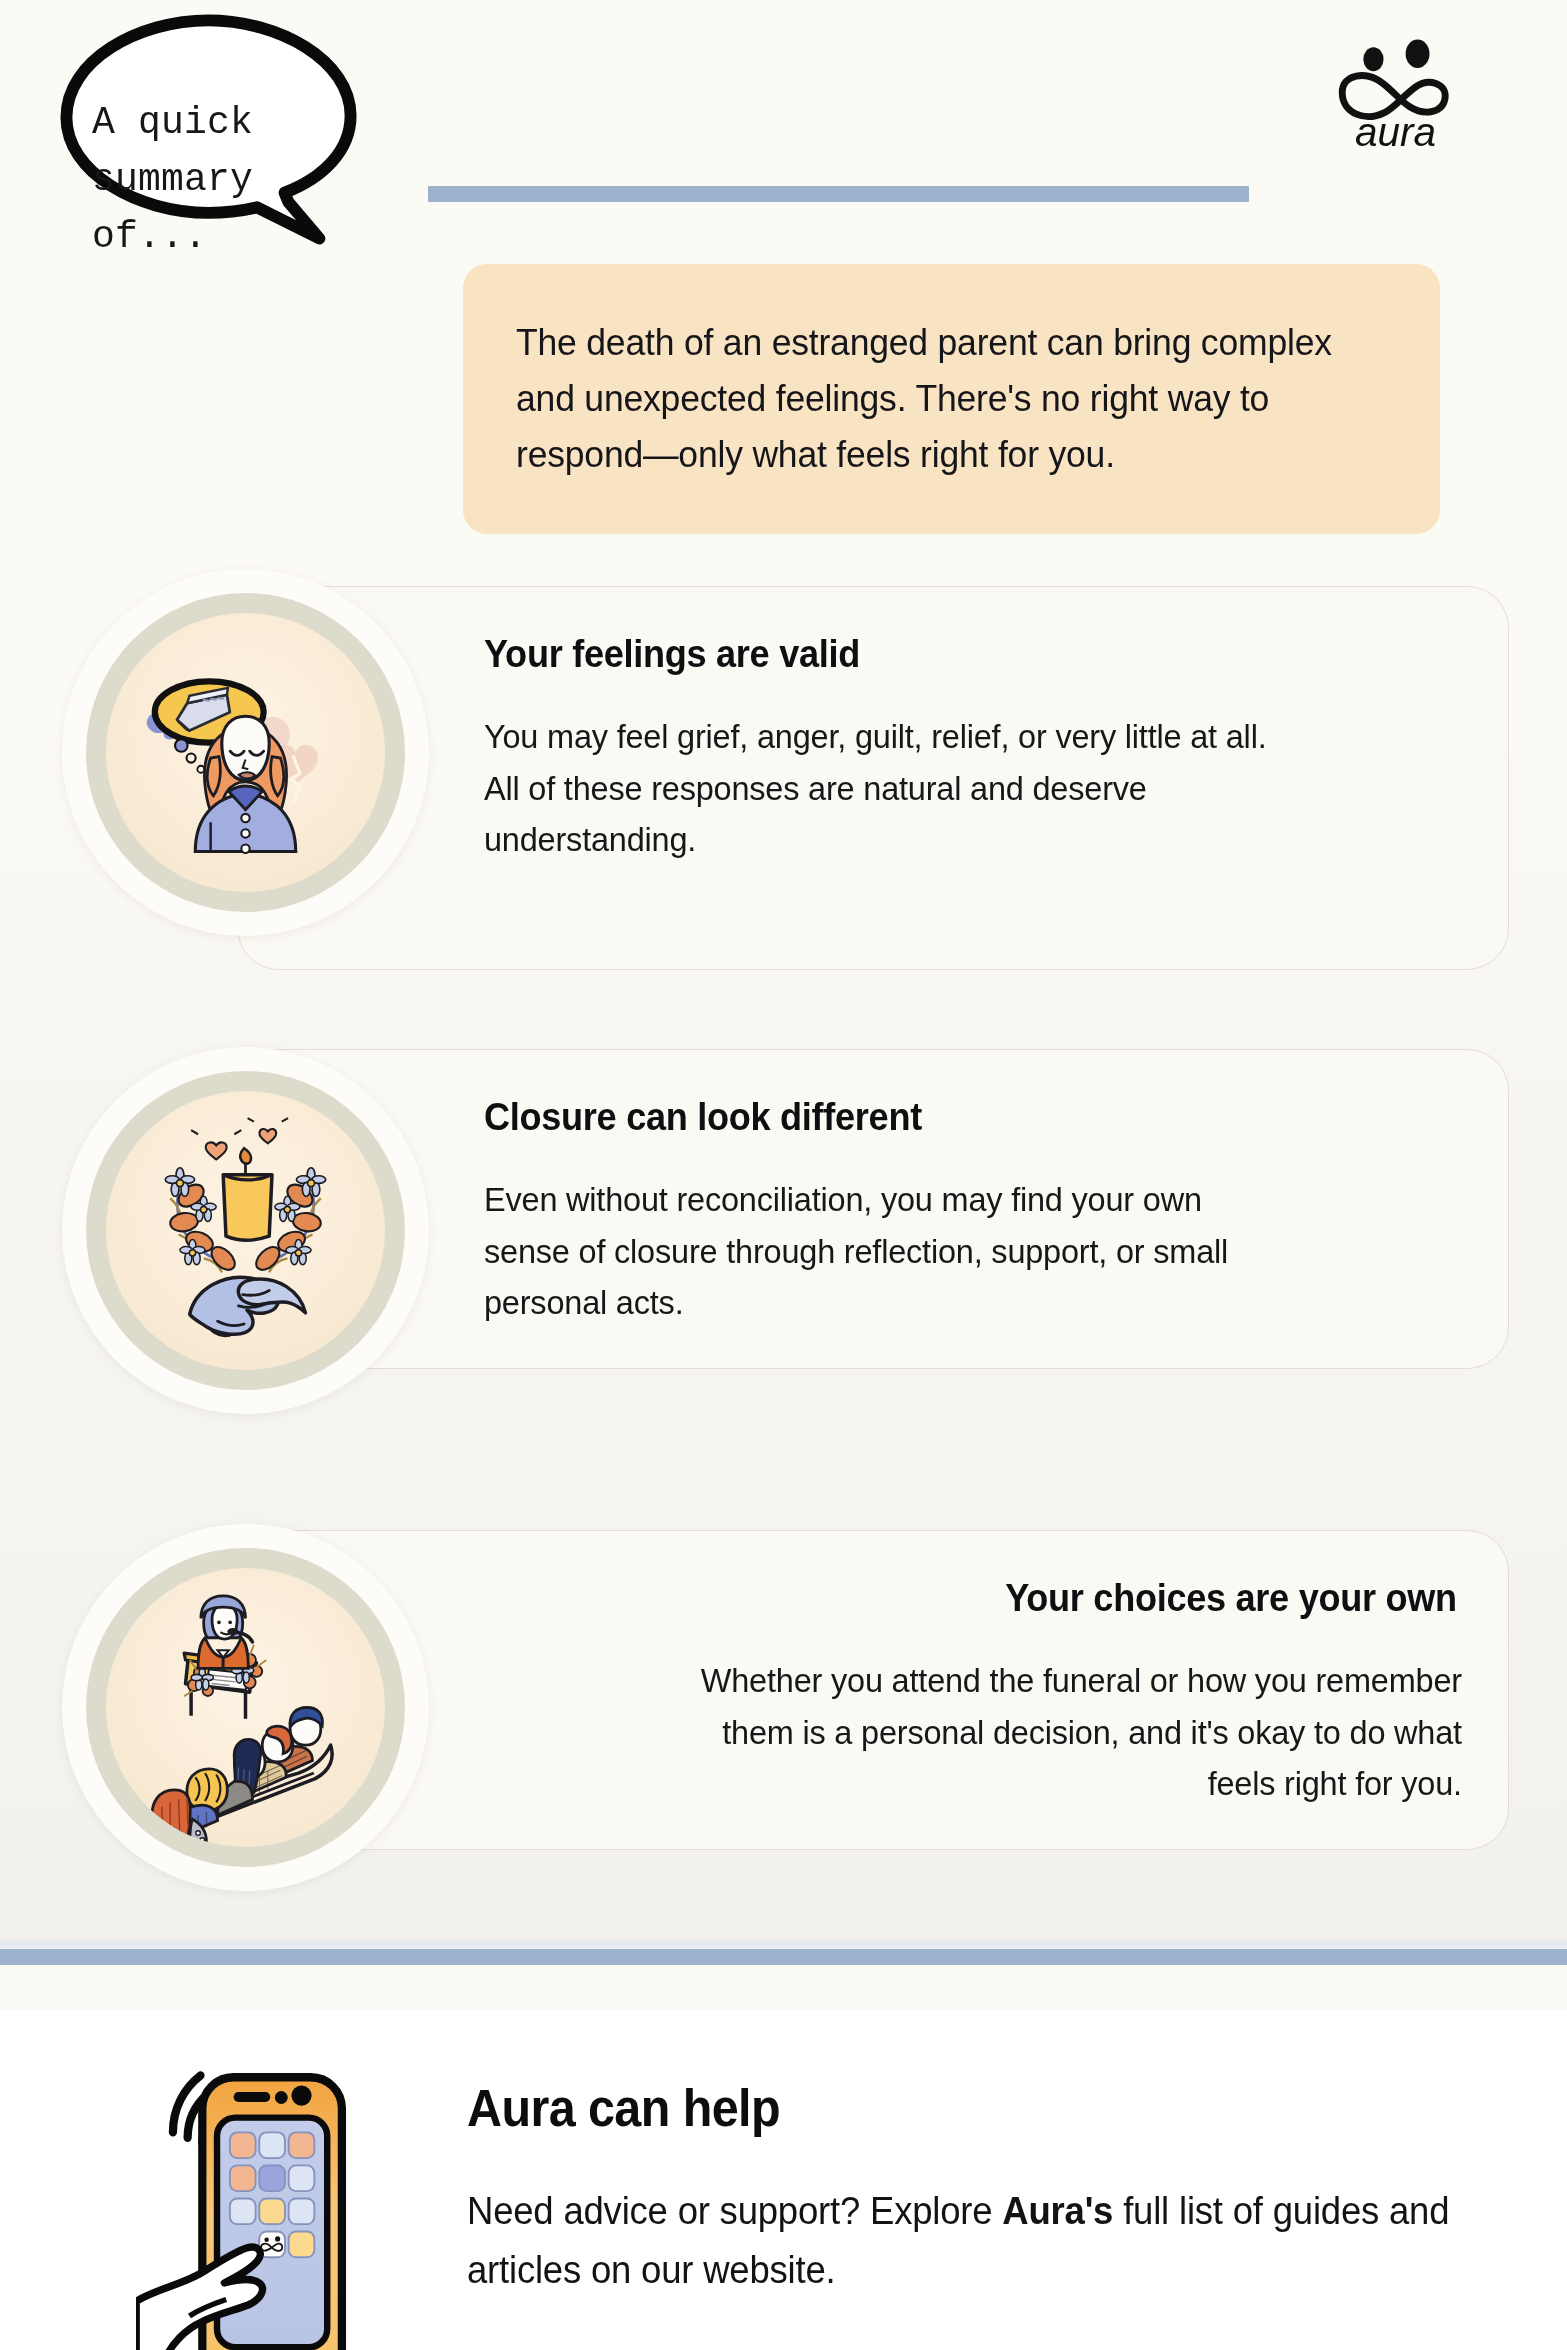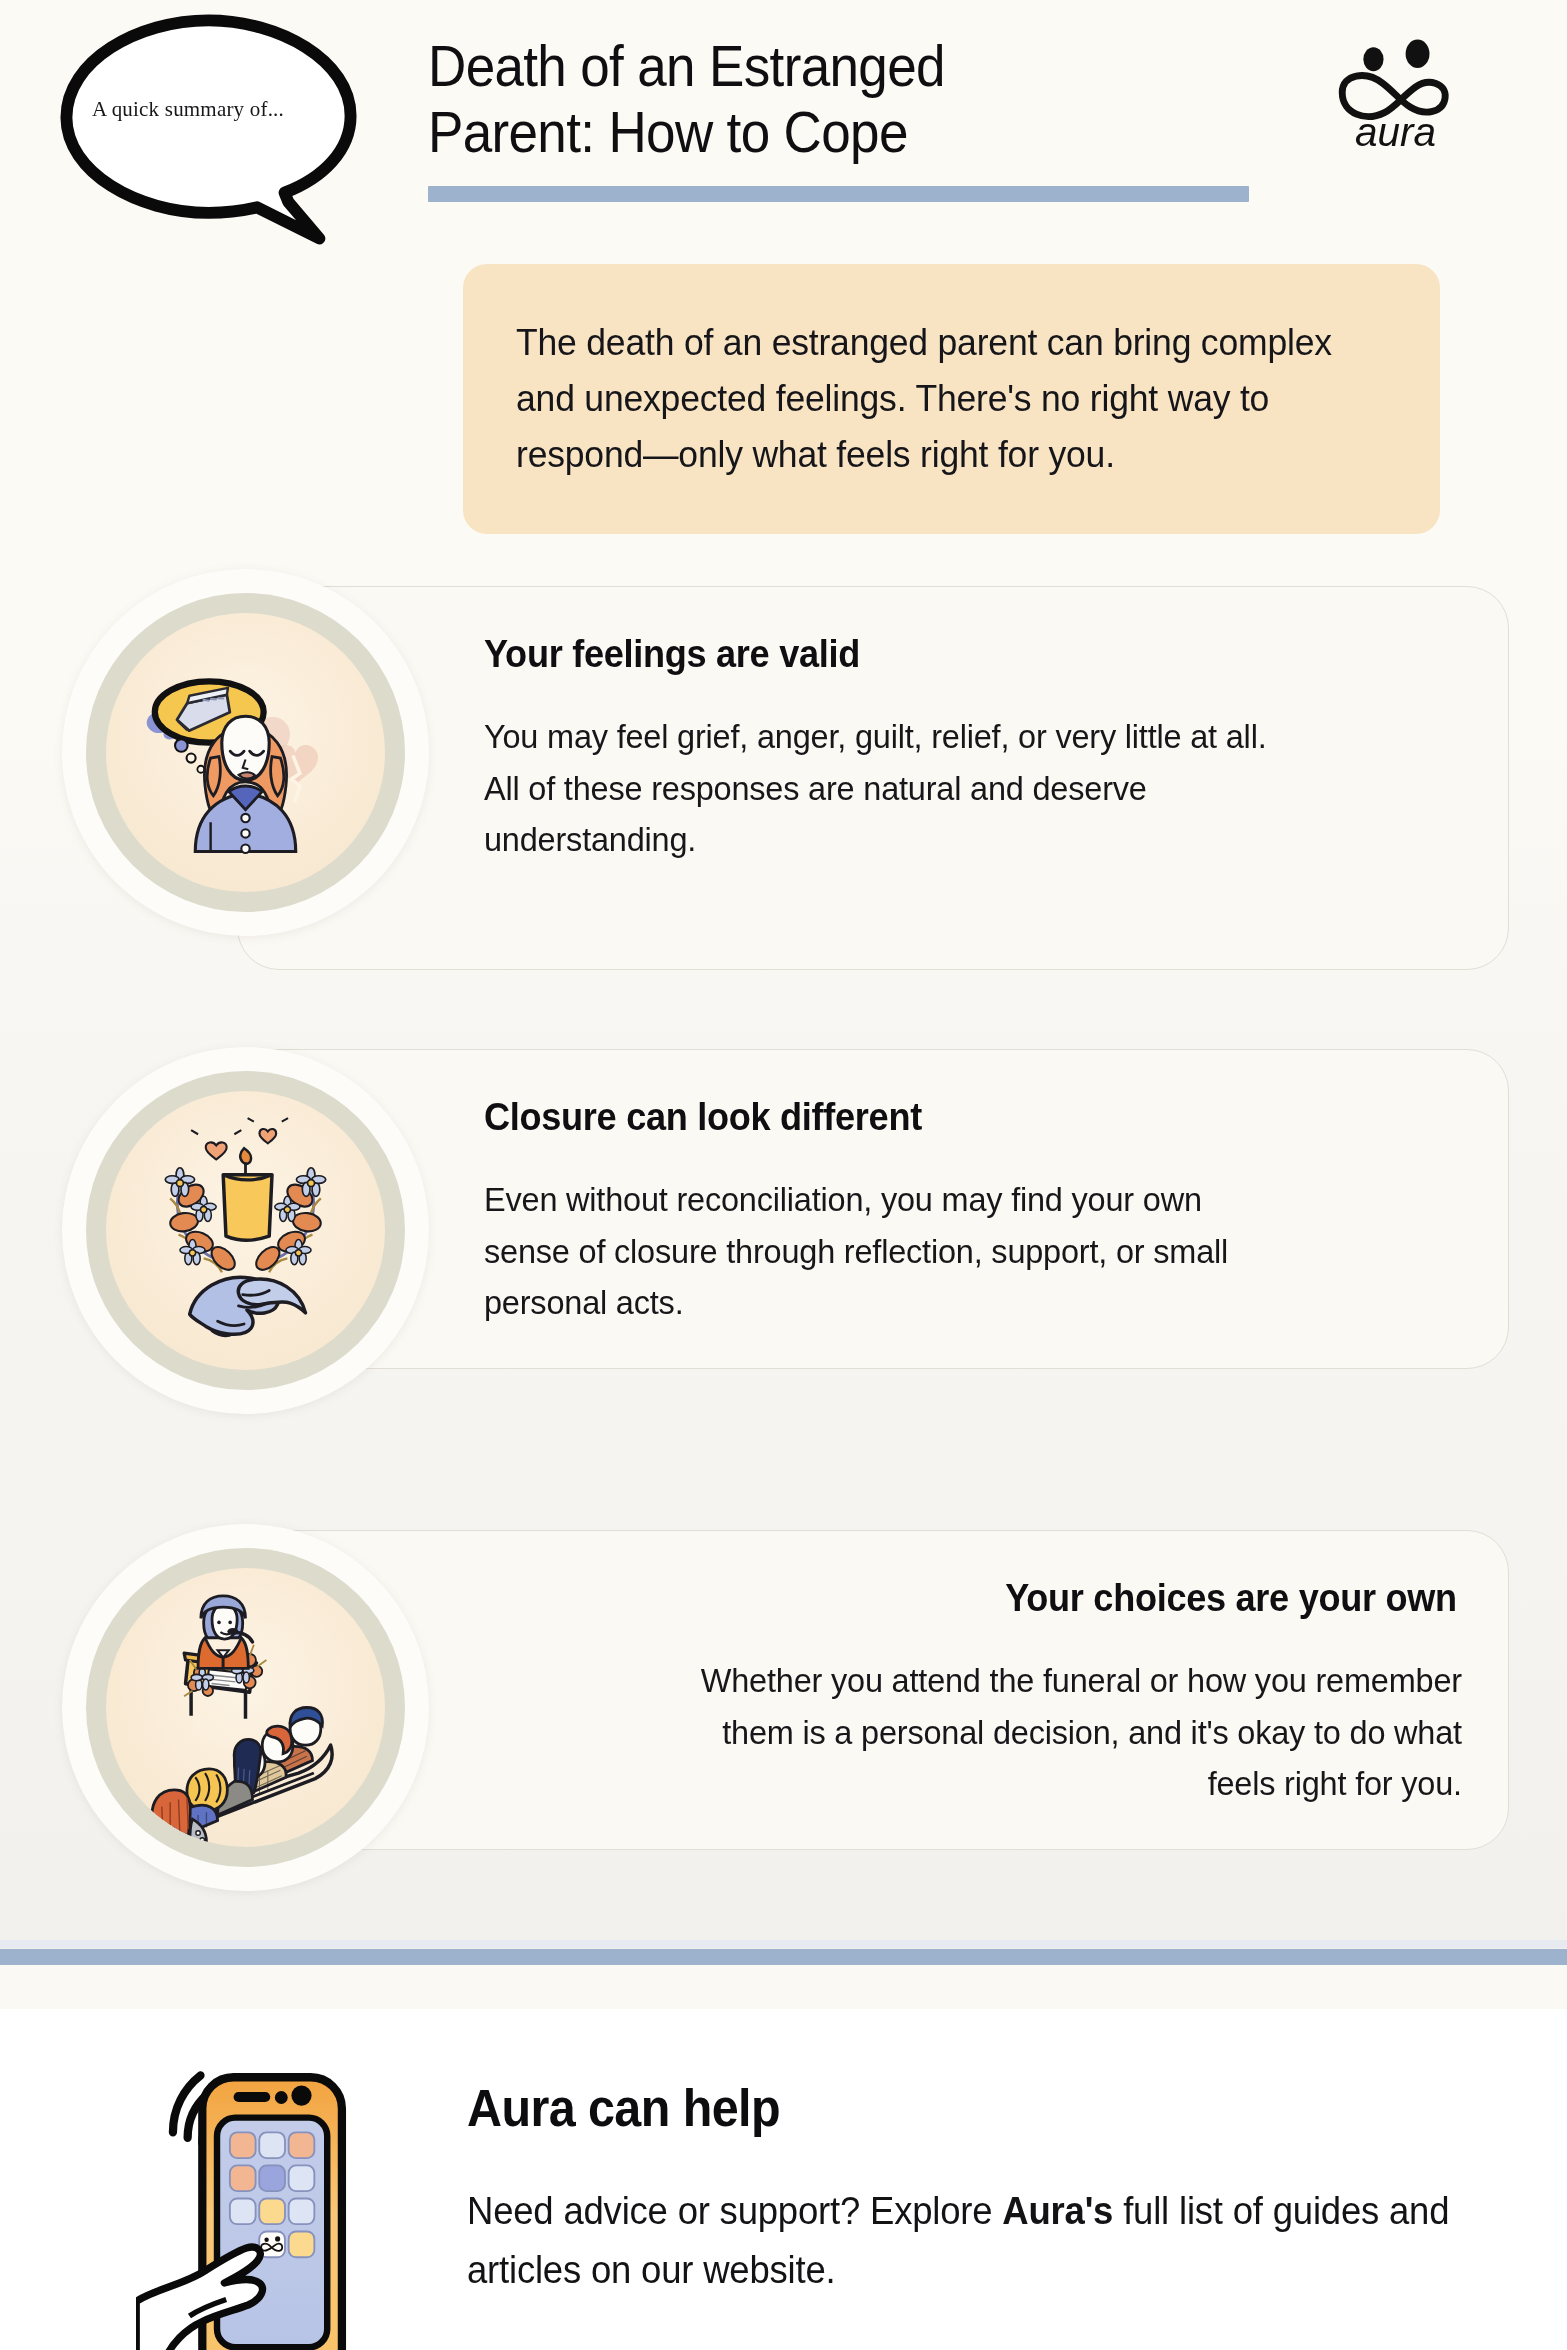--- a/index.html
+++ b/index.html
@@ -50,22 +50,22 @@
     top: 13px;
     width: 321px;
     height: 275px;
   }
   .speech-bubble svg { display: block; width: 321px; height: 275px; }
   .bubble-text {
     position: absolute;
     left: 44px;
     top: 81px;
     width: 230px;
-    font-family: Liberation Serif, serif;
-    font-size: 21px;
+    font-family: Liberation Mono, monospace;
+    font-size: 38px;
     line-height: 1.5;
     color: #17171a;
     font-weight: 300;
     letter-spacing: 0.2px;
   }
 
   .title-block {
     position: absolute;
     left: 428px;
     top: 33px;
@@ -284,24 +284,20 @@
         <svg viewBox="0 0 350 300" xmlns="http://www.w3.org/2000/svg">
           <path d="M175 8 C252 8 330 52 330 112 C330 150 300 180 258 196
                    L262 206 L296 246 L228 212
                    C211 216 193 218 175 218
                    C98 218 20 174 20 114 C20 52 98 8 175 8 Z" fill="#ffffff" stroke="#0a0a0a" stroke-width="13" stroke-linejoin="round"></path>
         </svg>
         <div class="bubble-text">A quick
 summary of...</div>
       </div>
 
-      <div class="title-block">
-        <h1 class="page-title">Death of an Estranged
-Parent: How to Cope</h1>
-      </div>
       <div class="title-rule"></div>
 
       <div class="aura-logo">
         <svg viewBox="0 0 160 125" xmlns="http://www.w3.org/2000/svg">
           <ellipse cx="56" cy="22" rx="11" ry="13" fill="#111"></ellipse>
           <ellipse cx="104" cy="16" rx="13" ry="15.5" fill="#111"></ellipse>
           <path d="M22 58 C22 38 48 34 66 48 C78 57 86 68 96 74
                    C112 84 132 80 134 64 C136 48 116 42 102 52
                    C88 62 80 74 68 80 C48 90 22 82 22 58 Z" fill="none" stroke="#111" stroke-width="7.5" stroke-linecap="round"></path>
           <text x="80" y="116" font-family="'Liberation Sans', sans-serif" font-size="44" fill="#111" text-anchor="middle" font-weight="300">aura</text>

